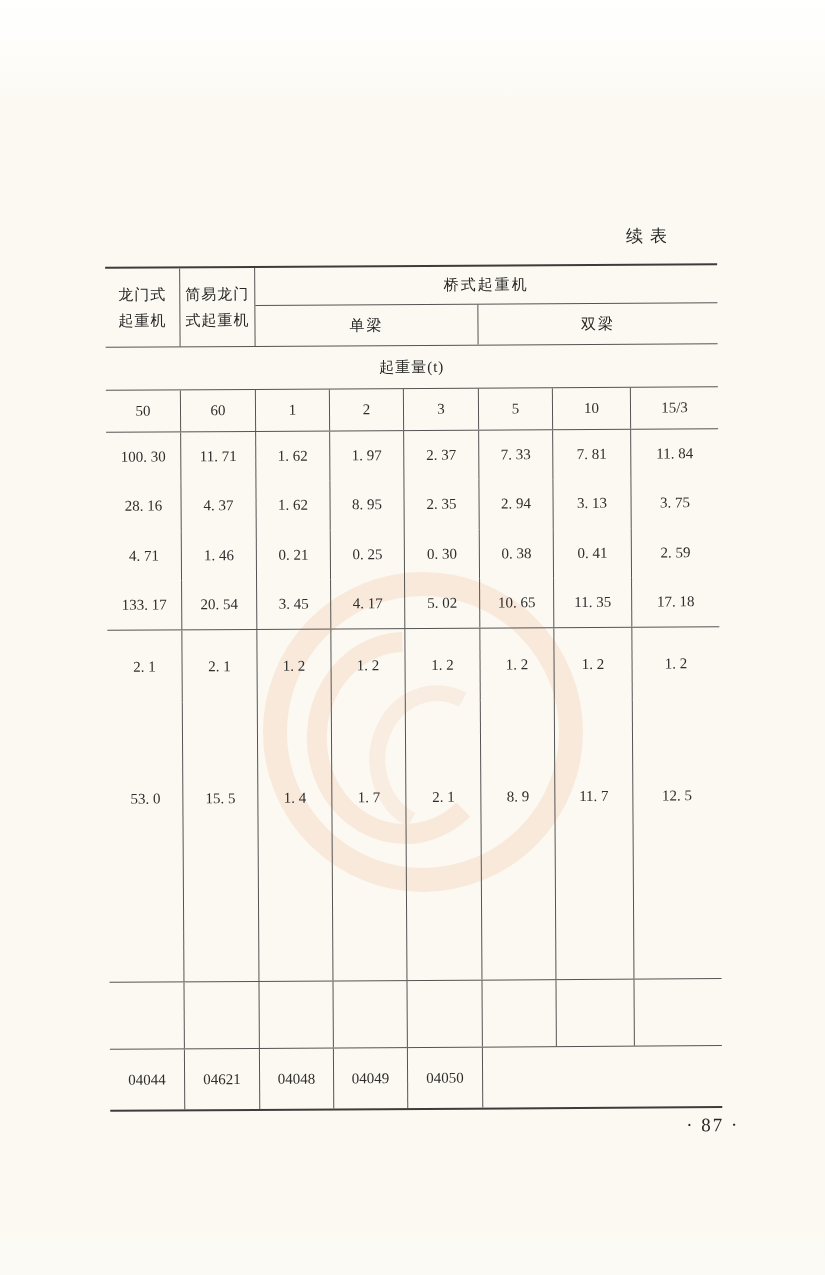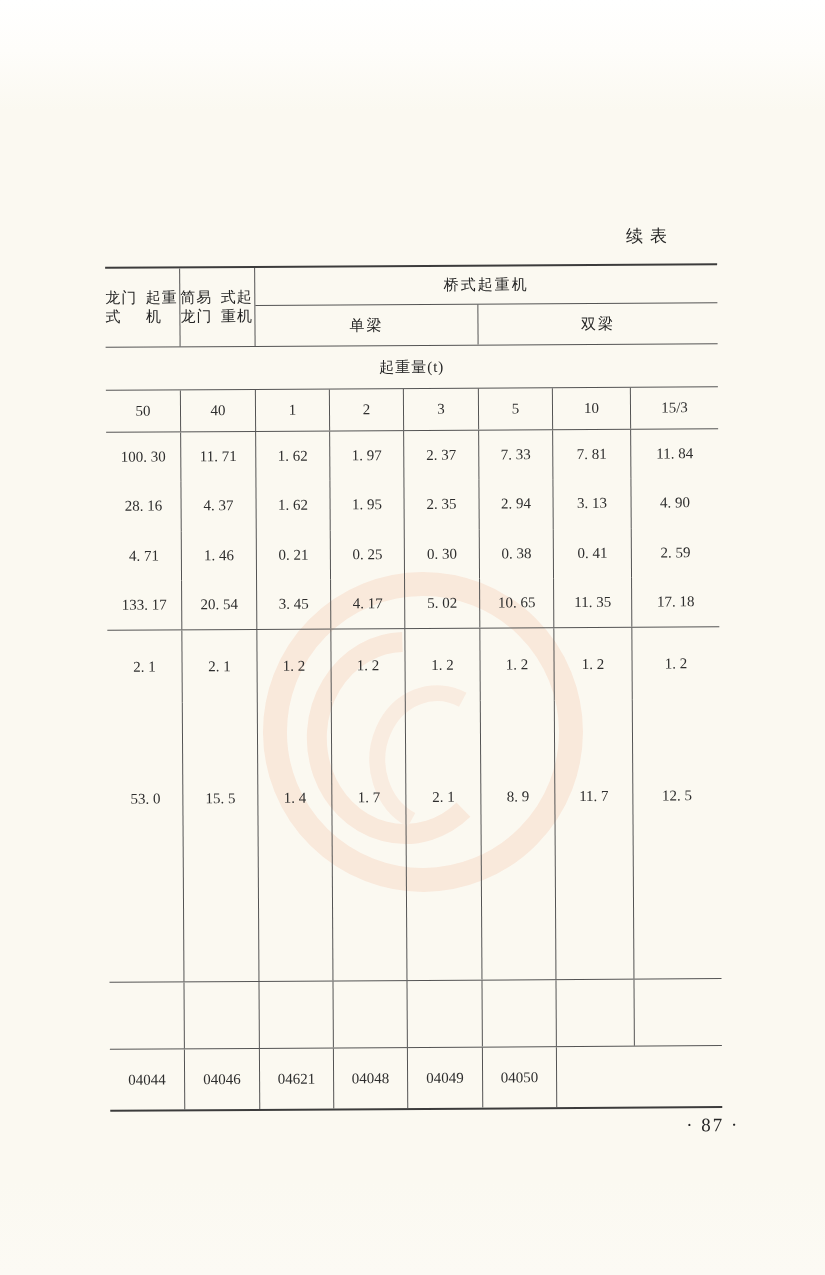--- a/index.html
+++ b/index.html
@@ -40,21 +40,21 @@
     border-top:2px solid var(--thick);
     border-bottom:2px solid var(--thick);
     color:var(--ink);
   }
   .sec{border-top:1px solid var(--line);}
   .sec.first{border-top:none;}
   
   .hdr{display:grid;grid-template-columns:75px 75px 462px;height:78px;}
   .hcol{
     border-right:1px solid var(--line);
-    display:flex;justify-content:center;align-items:center;
+    display:flex;flex-direction:column;justify-content:center;align-items:center;
     gap:7px;font-size:15px;letter-spacing:1px;
   }
   .bridge{display:flex;flex-direction:column;}
   .bridge-top{
     height:37px;border-bottom:1px solid var(--line);
     display:flex;align-items:center;justify-content:center;
     font-size:15px;letter-spacing:2px;
   }
   .bridge-bot{height:40px;display:grid;grid-template-columns:223px 239px;}
   .bridge-bot>div{display:flex;align-items:center;justify-content:center;font-size:15px;letter-spacing:2px;}
@@ -114,21 +114,21 @@
             <div>单梁</div>
             <div>双梁</div>
           </div>
         </div>
       </div>
 
       <div class="sec caplabel">起重量(t)</div>
 
       <div class="sec grid8 caprow">
         <div>50</div>
-        <div>40</div>
+        <div>60</div>
         <div>1</div>
         <div>2</div>
         <div>3</div>
         <div>5</div>
         <div>10</div>
         <div>15/3</div>
       </div>
 
       <div class="sec grid8 block1">
         <div>100. 30</div>
@@ -136,25 +136,25 @@
         <div>1. 62</div>
         <div>1. 97</div>
         <div>2. 37</div>
         <div>7. 33</div>
         <div>7. 81</div>
         <div>11. 84</div>
 
         <div>28. 16</div>
         <div>4. 37</div>
         <div>1. 62</div>
-        <div>1. 95</div>
+        <div>8. 95</div>
         <div>2. 35</div>
         <div>2. 94</div>
         <div>3. 13</div>
-        <div>4. 90</div>
+        <div>3. 75</div>
 
         <div>4. 71</div>
         <div>1. 46</div>
         <div>0. 21</div>
         <div>0. 25</div>
         <div>0. 30</div>
         <div>0. 38</div>
         <div>0. 41</div>
         <div>2. 59</div>
 
@@ -194,21 +194,20 @@
         <div></div>
         <div></div>
         <div></div>
         <div></div>
         <div></div>
         <div></div>
       </div>
 
       <div class="sec grid8 coderow">
         <div>04044</div>
-        <div>04046</div>
         <div>04621</div>
         <div>04048</div>
         <div>04049</div>
         <div>04050</div>
       </div>
 
     </div>
 
     <div class="pagenum">· 87 ·</div>
 

